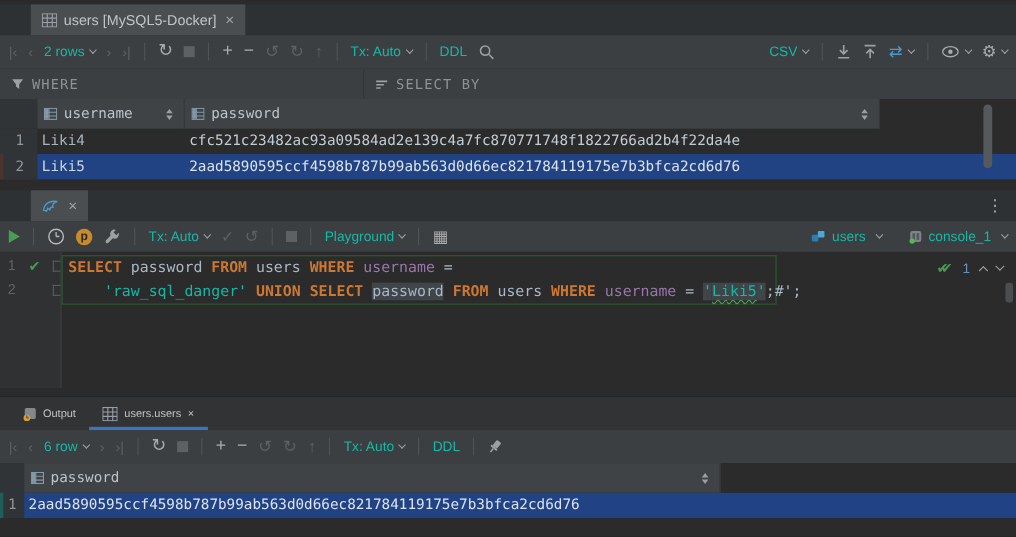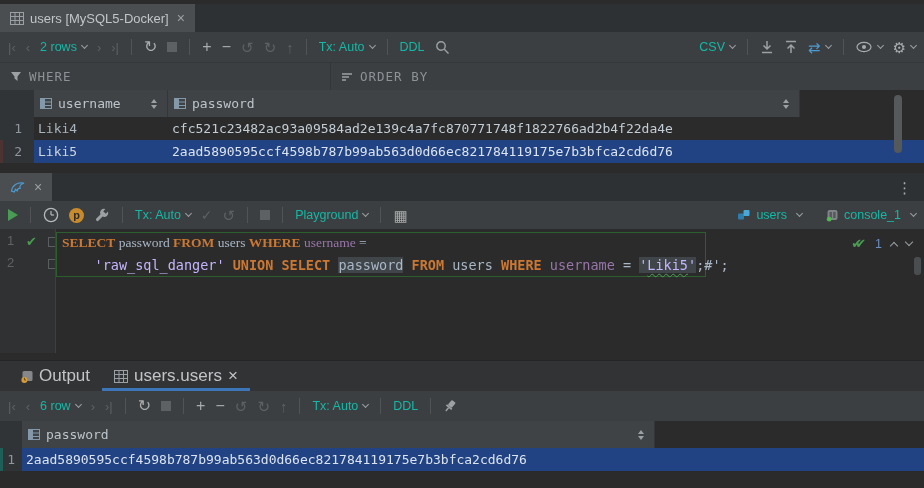--- a/index.html
+++ b/index.html
@@ -8,21 +8,21 @@
     position:relative; width:924px; height:488px; overflow:hidden;
     background:#2b2b2b; font-family:"Liberation Sans", sans-serif;
     font-size:12.5px; color:#bdbfc1; cursor:default;
   }
   .mono { font-family:"DejaVu Sans Mono", monospace; }
 
   
   .strip-top { height:4px; background:#2b2b2b; }
   .tabbar { height:28px; background:#2e3133; display:flex; align-items:stretch; }
   .tab { display:flex; align-items:center; gap:6px; padding:0 10px; font-size:13px; color:#c2c4c6; }
-  .tab.active-raised { background:#4a4e51; }
+  .tab.active-raised { background:#4a4e51;margin-left:28px; }
   .tab .close { color:#9da0a3; font-size:14px; line-height:1; margin-left:2px; }
   .toolbar { height:30px; background:#3c3f41; display:flex; align-items:center; padding:0 8px; gap:10px; }
   .toolbar2 { height:28px; }
   .sep { width:1px; height:16px; background:#515355; margin:0 2px; }
   .spacer { flex:1; }
   .ico { color:#a9abad; font-size:14px; line-height:1; display:inline-flex; align-items:center; }
   .dis { color:#5d6164; }
   .lbl { color:#14b8a6; }
   .dd { display:inline-block; width:5px; height:5px; border-right:1.5px solid #9aa0a3; border-bottom:1.5px solid #9aa0a3; transform:rotate(45deg); margin:0 0 3px 5px; }
   .item { display:inline-flex; align-items:center; }
@@ -69,34 +69,34 @@
   
   .editor { position:relative; height:124px; background:#2b2b2b; }
   .ed-gutter { position:absolute; left:0; top:0; width:56px; height:124px; background:#2f3133; border-right:1px solid #3c4042; }
   .ln { position:absolute; left:7px; width:20px; color:#606366; font-size:13px; }
   .fold { position:absolute; left:48px; width:7px; height:10px; border:1px solid #5a5e60; border-right:none; }
   .gut-check { position:absolute; left:26px; color:#4a9b52; font-size:13px; }
   .exec-box { position:absolute; left:56px; top:3px; width:650px; height:45px; border:1px solid #2c5e2e; }
   .code-line { position:absolute; left:62px; white-space:pre; font-family:"DejaVu Sans Mono", monospace; font-size:13.5px; line-height:22px; color:#a9b7c6; }
   .tok-kw { color:#cc7832; font-weight:bold; }
   .tok-def { color:#a9b7c6; }
-  .tok-str { color:#c4b5fd; }
+  .tok-str { color:#14b8a6; }
   .tok-col { color:#9876aa; }
   .tok-hl { background:#40454a; }
   .tok-sq { text-decoration:underline wavy #4f9e58 1px; text-underline-offset:3px; }
   .res-ctrl { position:absolute; right:12px; top:7px; display:flex; align-items:center; gap:9px; }
   .dblcheck { color:#4a9b52; font-size:13px; letter-spacing:-7px; padding-right:7px; }
   .res-num { color:#6a8fbf; font-size:12.5px; }
   .cvu { display:inline-block; width:6px; height:6px; border-right:1.5px solid #9aa0a3; border-bottom:1.5px solid #9aa0a3; transform:rotate(-135deg); margin-top:4px; }
   .cvd { display:inline-block; width:6px; height:6px; border-right:1.5px solid #9aa0a3; border-bottom:1.5px solid #9aa0a3; transform:rotate(45deg); margin-bottom:3px; }
   .ed-scroll { position:absolute; right:3px; top:28px; width:7px; height:18px; background:#4b4e50; border-radius:3px; }
 
   
   .tabbar3 { height:31px; background:#313335; border-top:1px solid #232527; display:flex; align-items:stretch; padding-left:8px; }
-  .btab { position:relative; display:flex; align-items:center; gap:6px; padding:0 12px; font-size:17px; color:#c2c4c6; }
+  .btab { position:relative; display:flex; align-items:center; gap:6px; padding:0 12px; font-size:10px; color:#c2c4c6; }
   .btab .underline { position:absolute; left:0; bottom:0; width:100%; height:3px; background:#3c76b8; }
 
   
   .play { width:0; height:0; border-left:10px solid #499c54; border-top:6px solid transparent; border-bottom:6px solid transparent; }
   .pbadge { width:15px; height:15px; border-radius:50%; background:#c98a2c; color:#2b2b2b; font-size:11px; font-weight:bold; display:flex; align-items:center; justify-content:center; }
   .stopsq { width:10px; height:10px; background:#5d6164; display:inline-block; }
   .navtxt { font-size:13px; }
   .scrollbar1 { position:absolute; left:894px; top:95px; width:8px; height:58px; background:#56595b; border-radius:4px; }
   .blue { color:#4b9bd2; }
   svg { display:block; }
@@ -206,21 +206,21 @@
     <div class="filter-part mono">
       <span>
         <svg width="12" height="10">
             <g stroke="#9da1a4" stroke-width="1.5">
               <line x1="1" y1="2" x2="11" y2="2"></line>
               <line x1="1" y1="5" x2="8" y2="5"></line>
               <line x1="1" y1="8" x2="5" y2="8"></line>
             </g>
           </svg>
       </span>
-      <span>ORDER BY</span>
+      <span>SELECT BY</span>
     </div>
   </div>
 
   <div class="grid-head mono">
     <div class="gh-gutter gh1-gutter"></div>
     <div class="gh-cell gh1-user">
       <span>
         <svg width="12" height="11">
             <rect x="0.5" y="0.5" width="11" height="10" fill="none" stroke="#8399a9"></rect>
             <rect x="1" y="1" width="3" height="9" fill="#8399a9"></rect>
@@ -341,21 +341,21 @@
 
   <div class="editor">
     <div class="ed-gutter"></div>
     <span class="ln" style="top:4px">1</span>
     <span class="ln" style="top:26px">2</span>
     <span class="gut-check" style="top:5px">✔</span>
     <span class="fold" style="top:8px"></span>
     <span class="fold" style="top:30px"></span>
     <div class="exec-box"></div>
     <div id="code-lines">
-        <div class="code-line" style="top: 3px; font-family: Liberation Serif, serif;"><span class="tok-kw">SELECT</span><span class="tok-def"> password </span><span class="tok-kw">FROM</span><span class="tok-def"> users </span><span class="tok-kw">WHERE</span><span class="tok-def"> </span><span class="tok-col">username</span><span class="tok-def"> =</span></div>
+        <div class="code-line" style="top: 3px;"><span class="tok-kw">SELECT</span><span class="tok-def"> password </span><span class="tok-kw">FROM</span><span class="tok-def"> users </span><span class="tok-kw">WHERE</span><span class="tok-def"> </span><span class="tok-col">username</span><span class="tok-def"> =</span></div>
         <div class="code-line" style="top: 25px;"><span class="tok-def">    </span><span class="tok-str">'raw_sql_danger'</span><span class="tok-def"> </span><span class="tok-kw">UNION</span><span class="tok-def"> </span><span class="tok-kw">SELECT</span><span class="tok-def"> </span><span class="tok-def tok-hl">password</span><span class="tok-def"> </span><span class="tok-kw">FROM</span><span class="tok-def"> users </span><span class="tok-kw">WHERE</span><span class="tok-def"> </span><span class="tok-col">username</span><span class="tok-def"> = </span><span class="tok-str tok-hl">'</span><span class="tok-str tok-hl tok-sq">Liki5</span><span class="tok-str tok-hl">'</span><span class="tok-def">;#';</span></div>
       </div>
     <div class="res-ctrl">
       <span class="dblcheck">✔✔</span>
       <span class="res-num">1</span>
       <i class="cvu"></i>
       <i class="cvd"></i>
     </div>
     <div class="ed-scroll"></div>
   </div>

